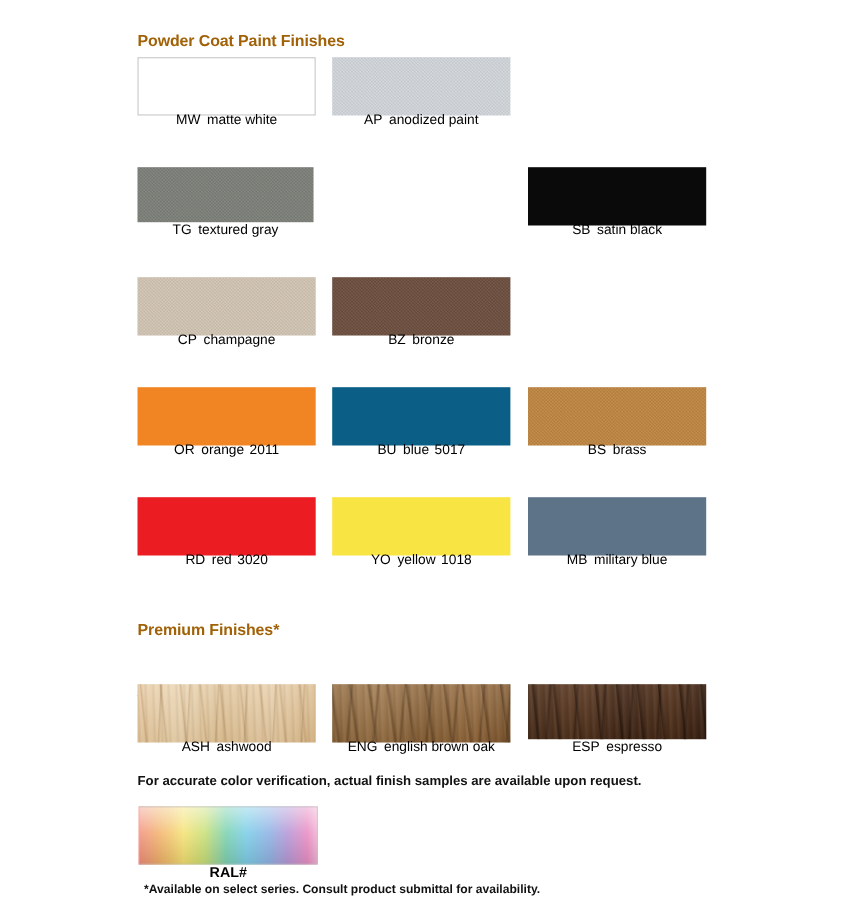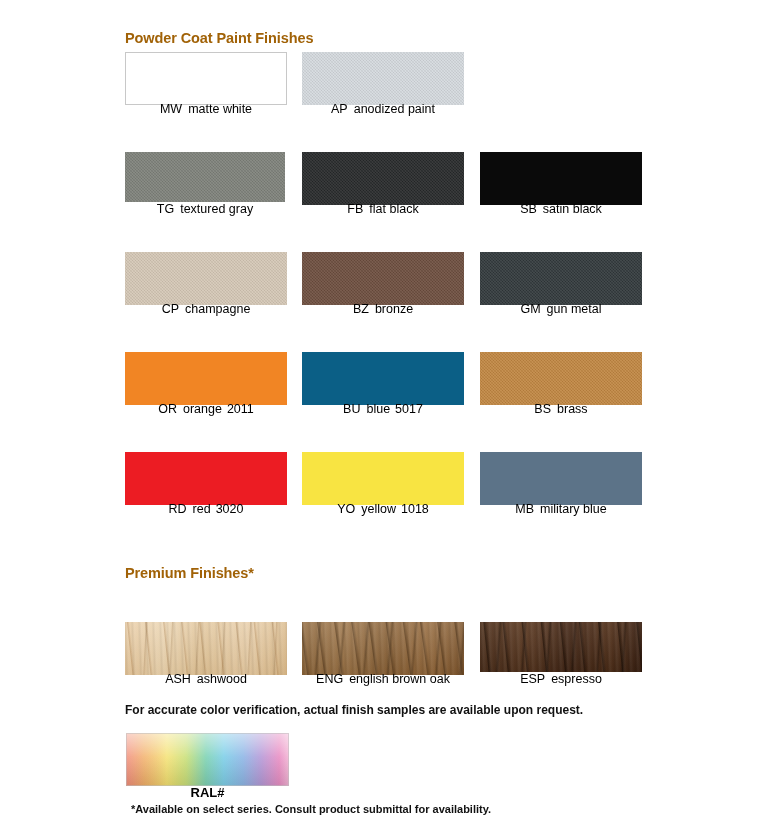--- a/index.html
+++ b/index.html
@@ -212,41 +212,33 @@
         <div class="cell col2">
           <div class="chip textured" style="background: rgb(211, 216, 221);"></div>
           <div class="chip-label"><span class="code">AP</span><span>anodized paint</span></div>
         </div>
       </div>
       <div class="swatch-row" style="position: absolute; top: 100px; left: 0px; width: 515px;">
         <div class="cell col1">
           <div class="chip textured" style="background: rgb(124, 127, 120); width: 160px; height: 50px;"></div>
           <div class="chip-label"><span class="code">TG</span><span>textured gray</span></div>
         </div>
-        <div class="cell col2">
-          <div class="chip textured" style="background: rgb(36, 39, 40);"></div>
-          <div class="chip-label"><span class="code">FB</span><span>flat black</span></div>
-        </div>
         <div class="cell col3">
           <div class="chip" style="background: rgb(10, 10, 10);"></div>
           <div class="chip-label"><span class="code">SB</span><span>satin black</span></div>
         </div>
       </div>
       <div class="swatch-row" style="position: absolute; top: 200px; left: 0px; width: 515px;">
         <div class="cell col1">
           <div class="chip textured" style="background: rgb(211, 198, 180);"></div>
           <div class="chip-label"><span class="code">CP</span><span>champagne</span></div>
         </div>
         <div class="cell col2">
           <div class="chip textured" style="background: rgb(107, 76, 60);"></div>
           <div class="chip-label"><span class="code">BZ</span><span>bronze</span></div>
-        </div>
-        <div class="cell col3">
-          <div class="chip textured" style="background: rgb(47, 54, 57);"></div>
-          <div class="chip-label"><span class="code">GM</span><span>gun metal</span></div>
         </div>
       </div>
       <div class="swatch-row" style="position: absolute; top: 300px; left: 0px; width: 515px;">
         <div class="cell col1">
           <div class="chip" style="background: rgb(241, 133, 36);"></div>
           <div class="chip-label"><span class="code">OR</span><span>orange</span><span class="ral">2011</span></div>
         </div>
         <div class="cell col2">
           <div class="chip" style="background: rgb(11, 95, 134);"></div>
           <div class="chip-label"><span class="code">BU</span><span>blue</span><span class="ral">5017</span></div>

